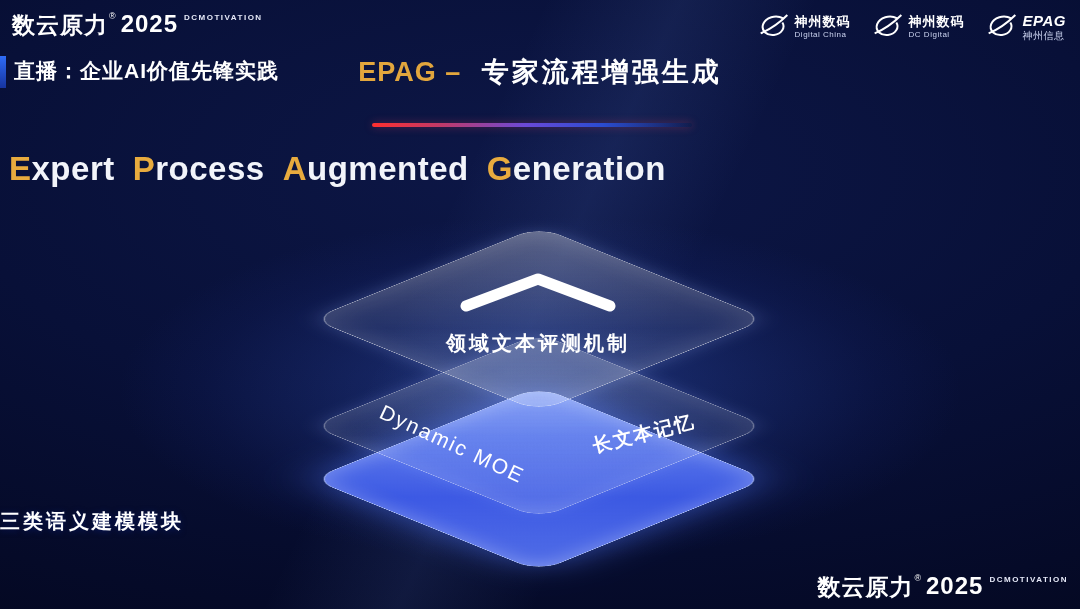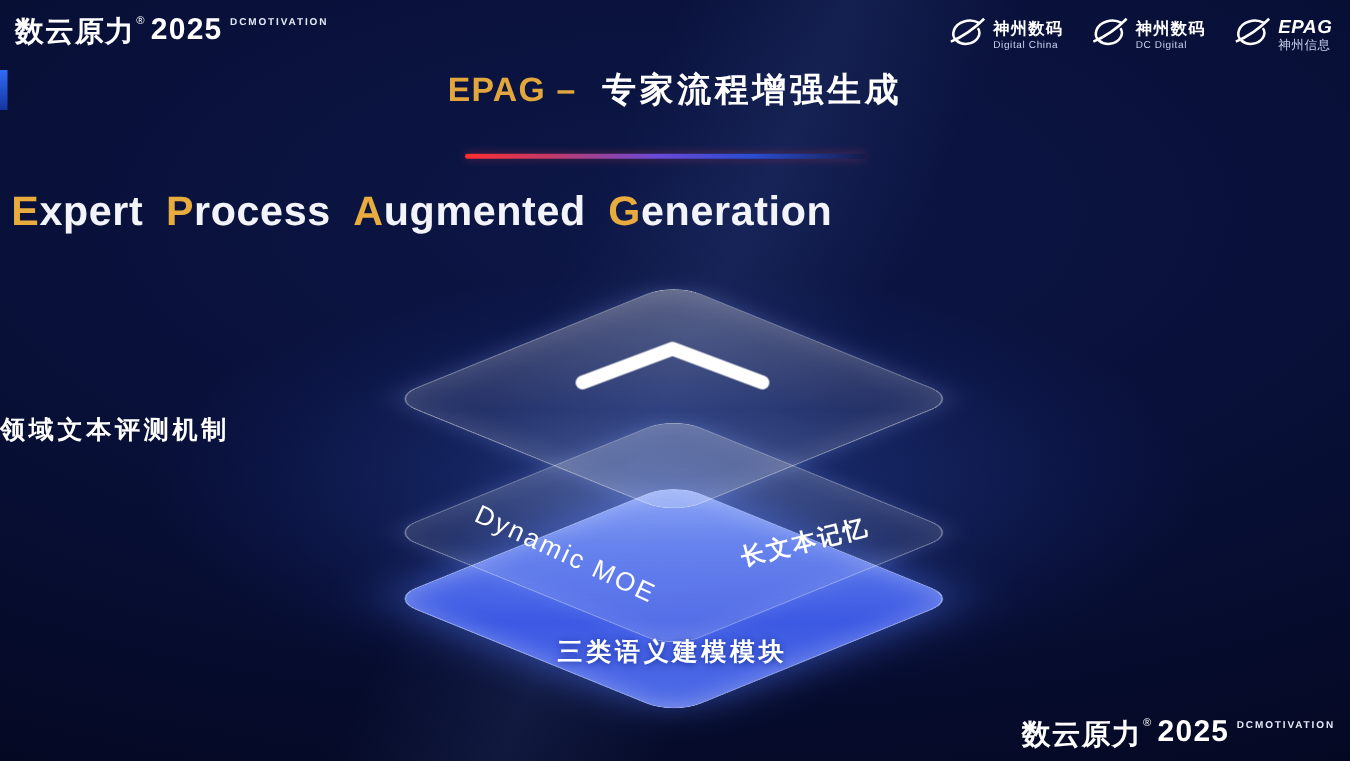--- a/index.html
+++ b/index.html
@@ -58,42 +58,43 @@
     background:linear-gradient(135deg,rgba(235,242,255,.26),rgba(170,190,240,.10) 55%,rgba(220,230,255,.18));
     border:1.5px solid rgba(255,255,255,.45);
     box-shadow:0 0 24px rgba(140,170,255,.22), inset 0 0 40px rgba(255,255,255,.10);}
   .plate-bottom{top:478px;z-index:10;
     background:linear-gradient(135deg,rgba(130,160,255,.92),rgba(62,92,235,.95) 60%,rgba(90,120,250,.9));
     border:1.5px solid rgba(195,212,255,.85);
     box-shadow:0 0 60px rgba(80,120,255,.55), inset 0 0 35px rgba(255,255,255,.28);}
 
   .stack-label{position:absolute;z-index:40;color:#ffffff;white-space:nowrap;}
   .chevron-wrap{position:absolute;left:450px;top:266px;z-index:40;}
-  .label-top{left:0;top:330px;width:1076px;font-size:20px;font-weight:800;letter-spacing:3px;}
+  .label-top{left:0;top:330px;width:1076px;text-align:center;font-size:20px;font-weight:800;letter-spacing:3px;}
   .label-mid-left{left:386px;top:400px;font-size:21px;font-weight:500;letter-spacing:2px;transform:rotate(25deg);transform-origin:left top;}
   .label-mid-right{left:590px;top:434px;font-size:19px;font-weight:700;letter-spacing:2px;transform:rotate(-14deg);transform-origin:left top;}
-  .label-bottom{left:0;top:508px;width:1076px;text-align:center;font-size:20px;font-weight:800;letter-spacing:3px;text-shadow:0 1px 6px rgba(10,30,120,.7);}
+  .label-bottom{left:0;top:508px;width:1076px;text-align:left;font-size:20px;font-weight:800;letter-spacing:3px;text-shadow:0 1px 6px rgba(10,30,120,.7);}
 </style>
 </head>
 <body>
 
 <div class="slide">
   <div class="ray ray1"></div>
 
   <div class="brand brand-top">
     <span class="brand-name">数云原力</span>
     <span class="brand-reg">®</span>
     <span class="brand-year">2025</span>
     <span class="brand-sub">
       <span>DC</span>
       <span>MOTIVATION</span>
     </span>
   </div>
 
   <div class="live-accent"></div>
+  <div class="live-label">直播：企业AI价值先锋实践</div>
 
   <div class="slide-title">
     <span class="abbr">EPAG –</span>
     <span class="cn">专家流程增强生成</span>
   </div>
 
   <div class="divider"></div>
 
   <div class="partners">
     <div class="partner">

